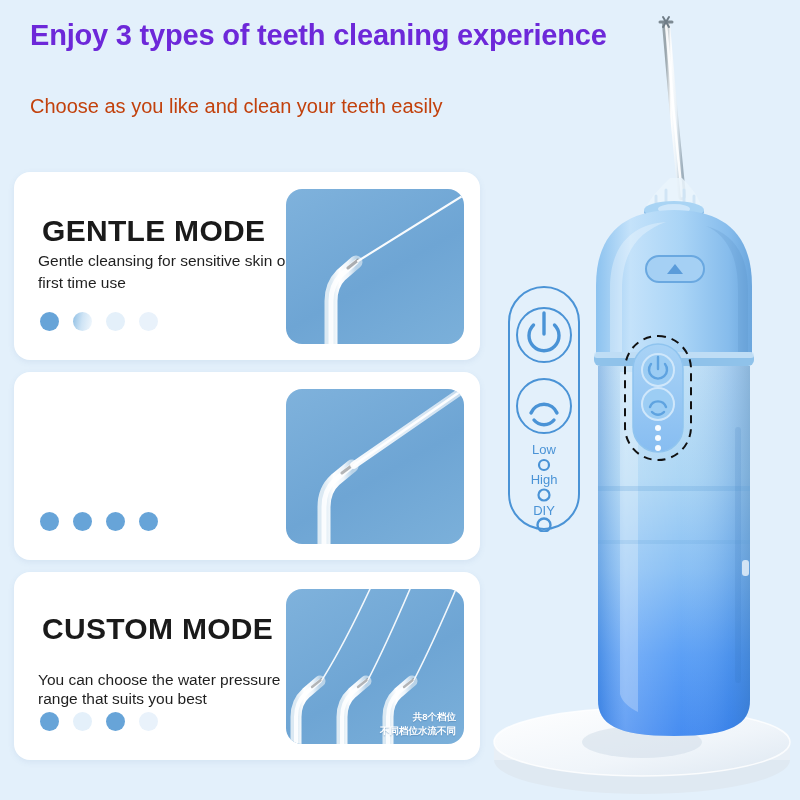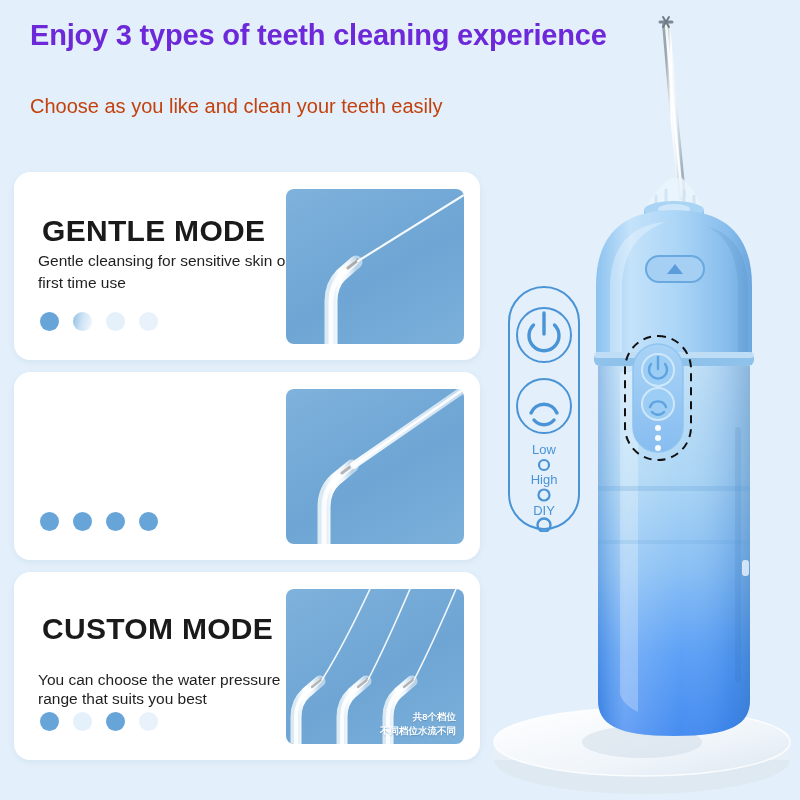--- a/index.html
+++ b/index.html
@@ -53,21 +53,21 @@
   .card3 .dots{top:140px;}
   .dot{width:19px;height:19px;border-radius:50%;}
   .dot.full{background:#67a4d8;}
   .dot.half{background:linear-gradient(100deg,#8fbfe4 0%,#cfe4f5 48%,#f2f8fd 100%);}
   .dot.pale{background:#e4f0fa;}
   .dot.pale2{background:#e9f2fb;}
 
   
   .thumb{
     position:absolute;right:16px;top:17px;width:178px;height:155px;
-    border-radius:8px;overflow:hidden;
+    border-radius:16px;overflow:hidden;
     background:linear-gradient(150deg,#7fb2dc 0%,#6ea5d4 55%,#7bb0da 100%);
     text-decoration:underline;
   }
   .thumb svg{display:block;width:100%;height:100%;}
 
   .cn-note{
     position:absolute;right:8px;bottom:6px;text-align:right;
     color:#ffffff;font-size:9.5px;font-weight:bold;line-height:1.45;
     text-shadow:0 1px 1px rgba(60,110,160,.45);
   }

